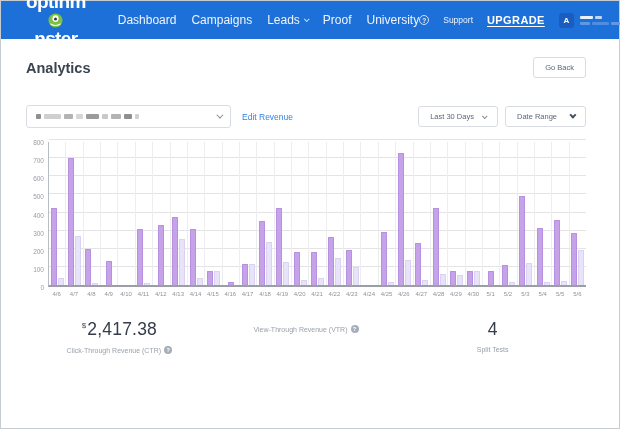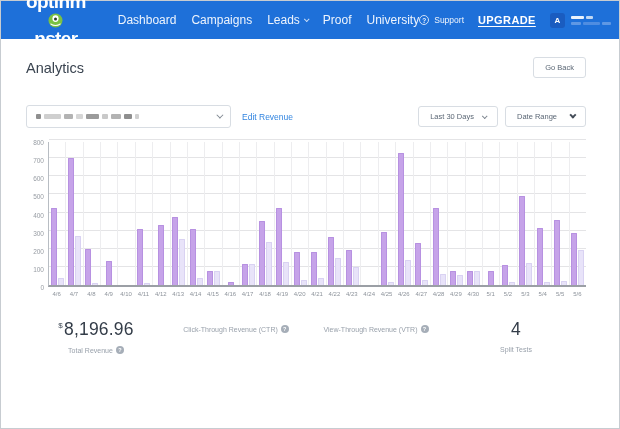--- a/index.html
+++ b/index.html
@@ -58,21 +58,21 @@
     transform: rotate(45deg) translateY(-1px);
     display: inline-block;
   }
   .nav-right {
     margin-left: auto;
     display: flex;
     align-items: center;
     gap: 14px;
   }
   .support {
-    display: flex; align-items: center; gap: 5px;
+    display: flex; align-items: center; gap: 14px;
     color: #eef4fd; font-size: 8.5px; cursor: pointer;
   }
   .qcircle {
     width: 10px; height: 10px;
     border: 1px solid #cfe0f7; border-radius: 50%;
     color: #eef4fd; font-size: 6.5px; font-weight: bold;
     display: flex; align-items: center; justify-content: center;
   }
   .upgrade {
     color: #fff; font-size: 11px; font-weight: bold;
@@ -95,21 +95,21 @@
   .rb-b2 { width: 17px; background: #4f8de1; }
   .rb-b3 { width: 9px; background: #5f98e4; }
   .user-chev { border-color: #fff; margin-left: 3px; }
 
   
   .main { padding: 0 33px 0 25px; }
   .title-row {
     margin-top: 18px;
     display: flex; align-items: center; justify-content: space-between;
   }
-  .page-title { font-size: 14.5px; font-weight: 400; color: #3a4450; text-align: right; }
+  .page-title { font-size: 14.5px; font-weight: 700; color: #3a4450; text-align: right; }
   .btn {
     background: #fff;
     border: 1px solid #d8dde3;
     border-radius: 3px;
     color: #5b6775;
     font-size: 7.5px;
     height: 21px;
     display: inline-flex; align-items: center; justify-content: center;
     padding: 0 11px;
     cursor: pointer;
@@ -522,27 +522,21 @@
             <div class="xtick">5/3</div>
             <div class="xtick">5/4</div>
             <div class="xtick">5/5</div>
             <div class="xtick">5/6</div>
           </div>
       </div>
     </div>
 
     <div class="stats" id="stats">
         <div class="stat">
-          <div class="stat-value"><span class="cur">$</span><span>8,196.96</span></div>
-          <div class="stat-label">
-            <span>Total Revenue</span>
-            <span class="info-icon">?</span>
-          </div>
-        </div>
-        <div class="stat">
+          <div class="stat-value"><span class="cur">$</span><span>2,417.38</span></div>
           <div class="stat-label">
             <span>Click-Through Revenue (CTR)</span>
             <span class="info-icon">?</span>
           </div>
         </div>
         <div class="stat">
           <div class="stat-label">
             <span>View-Through Revenue (VTR)</span>
             <span class="info-icon">?</span>
           </div>

